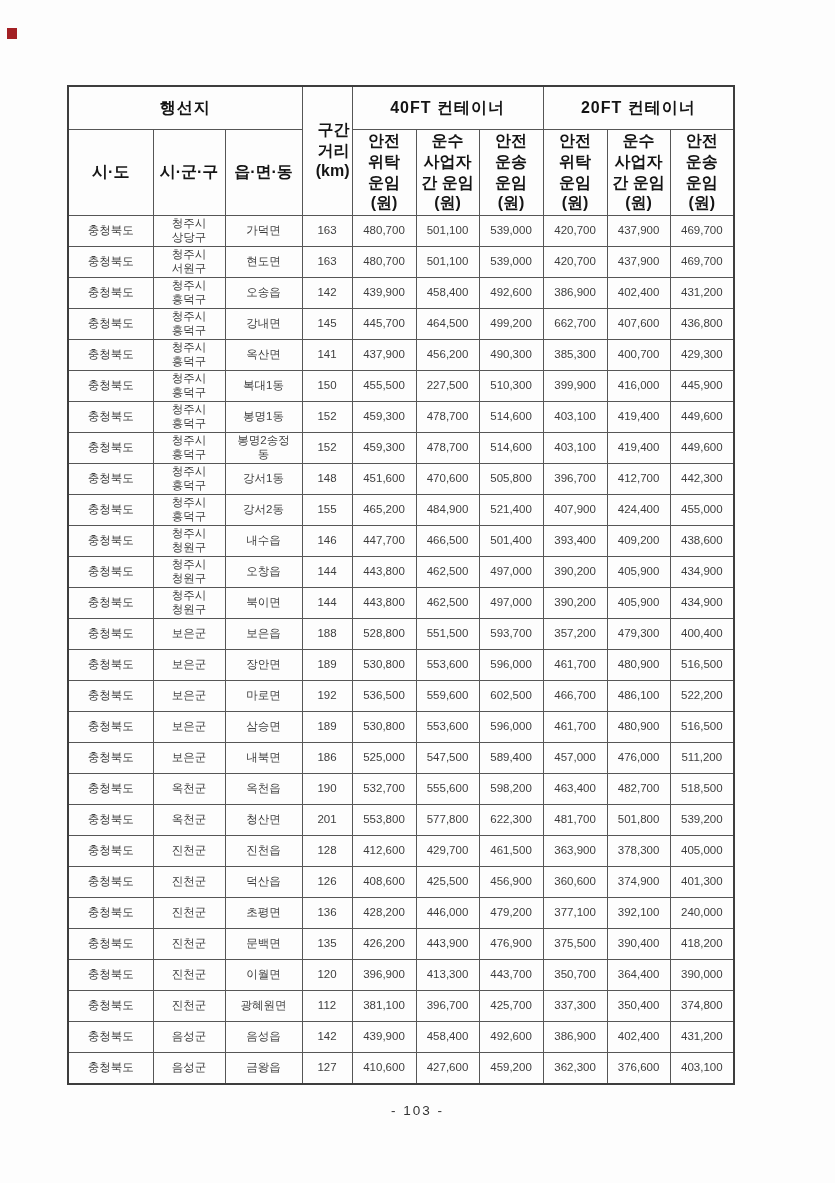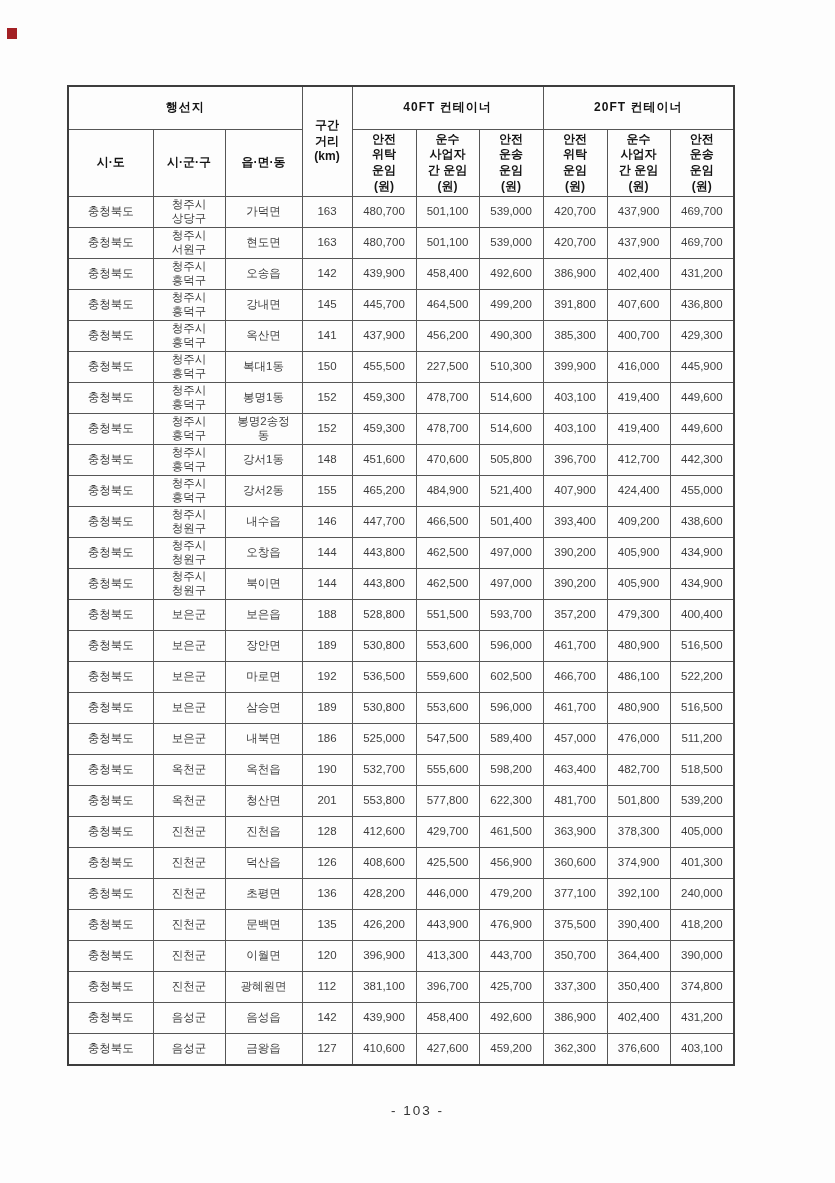--- a/index.html
+++ b/index.html
@@ -17,21 +17,21 @@
     border-collapse:collapse;table-layout:fixed;
     border:2px solid #3d3d3d;
   }
   table.fare thead{border-bottom:1.5px solid #3d3d3d;}
   table.fare th, table.fare td{
     border:1px solid #565656;
     text-align:center;vertical-align:middle;
     white-space:pre-line;padding:1px 2px;overflow:hidden;
   }
   table.fare th{
-    font-size:12px;font-weight:bold;color:#141414;line-height:1.3;
+    font-size:16px;font-weight:bold;color:#141414;line-height:1.3;
   }
   table.fare td{
     font-size:11.5px;color:#3e3e3e;height:28px;line-height:1.2;
   }
   thead tr.group-row th{height:40px;letter-spacing:1px;}
   thead tr.sub-row th{height:64px;margin-left:36px;}
   td.num{letter-spacing:0;}
   .page-footer{
     position:absolute;left:0;top:1103px;width:100%;
     text-align:center;font-size:13.5px;color:#333;letter-spacing:2px;
@@ -51,21 +51,21 @@
     <col style="width:64px">
       <col style="width:63px">
       <col style="width:64px">
     <col style="width:64px">
       <col style="width:63px">
       <col style="width:64px">
   </colgroup>
   <thead>
     <tr class="group-row">
       <th colspan="3">행선지</th>
-      <th rowspan="2" style="letter-spacing:0;">구간
+      <th rowspan="2" style="letter-spacing:0;text-align:right;">구간
 거리
 (km)</th>
       <th colspan="3">40FT 컨테이너</th>
       <th colspan="3">20FT 컨테이너</th>
     </tr>
     <tr class="sub-row">
       <th>시·도</th>
       <th>시·군·구</th>
       <th>읍·면·동</th>
       <th>안전
@@ -136,21 +136,21 @@
       </tr>
       <tr>
         <td>충청북도</td>
         <td>청주시
 흥덕구</td>
         <td>강내면</td>
         <td class="num">145</td>
         <td class="num">445,700</td>
         <td class="num">464,500</td>
         <td class="num">499,200</td>
-        <td class="num">391,800</td>
+        <td class="num">662,700</td>
         <td class="num">407,600</td>
         <td class="num">436,800</td>
       </tr>
       <tr>
         <td>충청북도</td>
         <td>청주시
 흥덕구</td>
         <td>옥산면</td>
         <td class="num">141</td>
         <td class="num">437,900</td>

